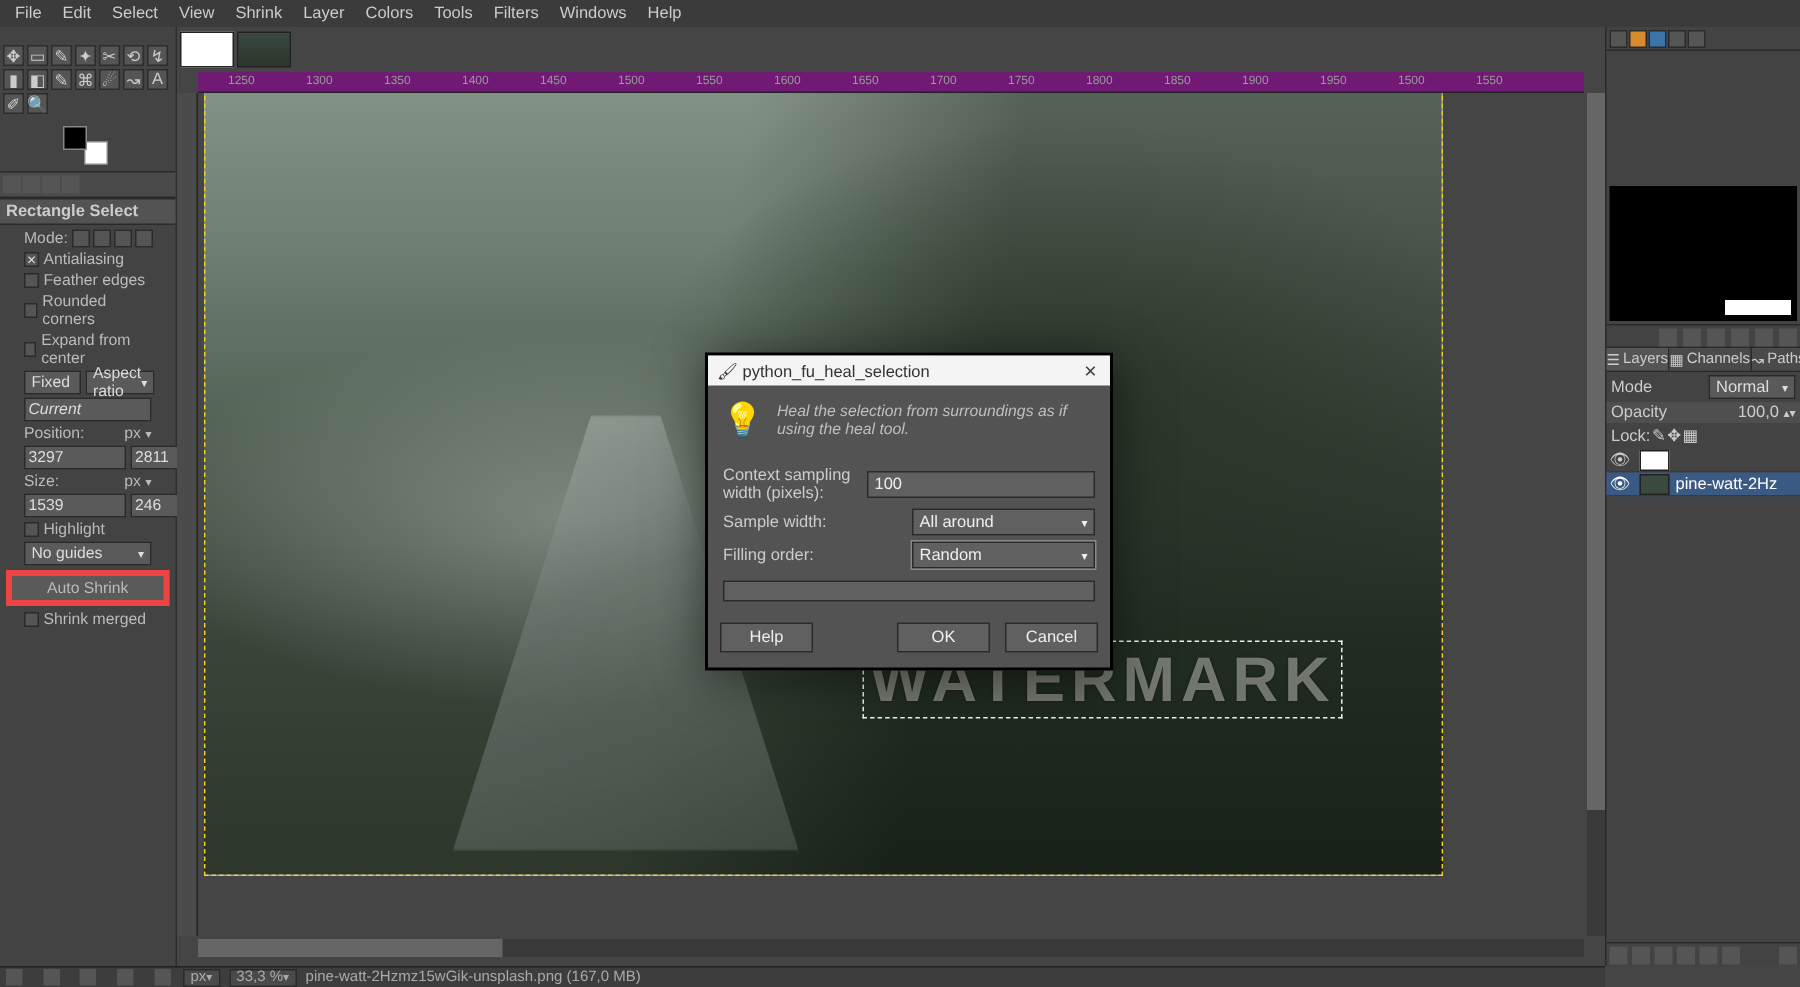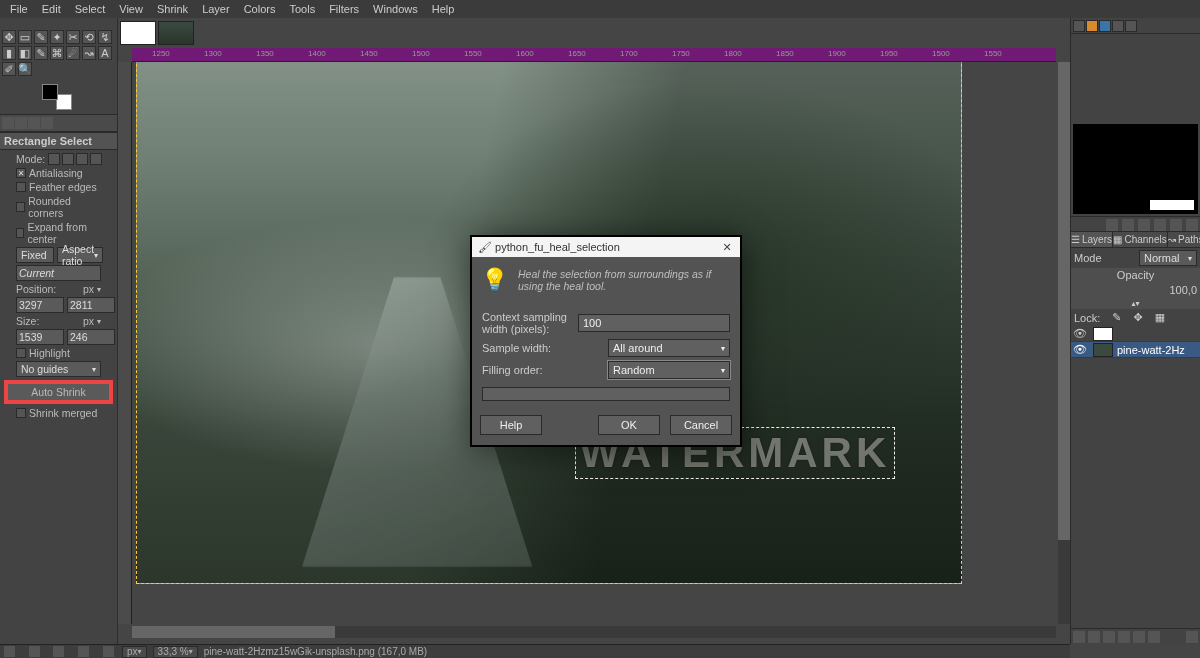--- a/index.html
+++ b/index.html
@@ -14,21 +14,21 @@
 .tool-grid { display: flex; flex-wrap: wrap; padding: 2px; gap: 2px; margin-top: 10px; }
 .tool { width: 14px; height: 14px; background: #555; border: 1px solid #2d2d2d; cursor: pointer; display:flex; align-items:center; justify-content:center;}
 .fgbg { position: relative; width: 30px; height: 26px; margin: 6px 0 0 42px;}
 .fgbg .fg { position:absolute; width:16px; height:16px; background:#000; border:1px solid #888; top:0; left:0; }
 .fgbg .bg { position:absolute; width:16px; height:16px; background:#fff; border:1px solid #888; bottom:0; right:0; }
 
 .opt-title { background: #535353; padding: 2px 4px; font-weight:bold; border-top:1px solid #2a2a2a; border-bottom:1px solid #2a2a2a;}
 .opt-body { padding: 2px 4px; font-size: 10.5px; color: #bbb; }
 .opt-row { display: flex; align-items: center; gap: 3px; padding: 1px 12px; }
 .chk { width:10px; height:10px; background:#555; border:1px solid #2a2a2a; display:inline-flex; align-items:center; justify-content:center; font-size:8px; color:#ddd;}
-.num-input { background:#5a5a5a; border:1px solid #2a2a2a; color:#ddd; width:48px; height:16px; padding:0 2px; font-size:10.5px;}
+.num-input { background:#5a5a5a; border:1px solid #2a2a2a; color:#ddd; width:68px; height:16px; padding:0 2px; font-size:10.5px;}
 .combo { background:#5a5a5a; border:1px solid #2a2a2a; color:#ddd; height:16px; display:flex; align-items:center; justify-content:space-between; padding:0 4px; flex:1;}
 .combo .arrow,.caret { font-size:8px; }
 .wide-btn { background:#5a5a5a; border:4px solid #ef4444; text-align:center; padding:2px 0; margin:2px 0;}
 .mode-icons { display:flex; gap:2px; }
 .mode-icons span{ width:12px;height:12px;background:#555;border:1px solid #2a2a2a;}
 .sep-icons{display:flex;gap:1px;margin-top:4px;padding:2px;border-top:1px solid #2a2a2a;border-bottom:1px solid #2a2a2a;background:#4a4a4a;}
 .sep-icons span{width:12px;height:12px;background:#555;}
 
 
 .thumb-bar { position:absolute; top:18px; left:120px; height:30px; display:flex; gap:2px; align-items:center;}
@@ -63,22 +63,22 @@
 .rp-topicons{height:16px;display:flex;gap:1px;justify-content:flex-start;padding:2px;border-bottom:1px solid #2a2a2a;}
 .rp-topicons span{width:12px;height:12px;background:#555;border:1px solid #2a2a2a;}
 .rp-topicons .orange{background:#d78b2a;} .rp-topicons .blue{background:#3a74a8;}
 .nav-thumb{height:90px;margin:90px 2px 2px 2px;background:#000;position:relative;}
 .nav-thumb .sel{position:absolute;right:4px;bottom:4px;width:44px;height:10px;background:#fff;}
 .rp-icon-row{height:16px;border-top:1px solid #2a2a2a;border-bottom:1px solid #2a2a2a;display:flex;gap:4px;justify-content:flex-end;padding:2px;}
 .rp-icon-row span{width:12px;height:12px;background:#555;}
 .tabs{display:flex;height:16px;border-bottom:1px solid #2a2a2a;font-size:10px;}
 .tabs div{flex:1;background:#4a4a4a;border-right:1px solid #2a2a2a;display:flex;align-items:center;justify-content:center;gap:2px;}
 .tabs div.active{background:#555;}
-.mode-row{display:flex;align-items:center;padding:2px 3px;gap:12px;}
-.op-row{display:flex;align-items:center;padding:1px 3px;gap:3px;background:#4e4e4e;flex-direction:column;}
+.mode-row{display:flex;align-items:center;padding:2px 3px;gap:1px;}
+.op-row{display:flex;align-items:center;padding:1px 3px;gap:3px;background:#4e4e4e;}
 .layer-list{flex:0 0 auto;}
 .layer-row{display:flex;align-items:center;height:16px;padding:0 2px;gap:4px;border-bottom:1px solid #3a3a3a;}
 .layer-row .eye{width:12px;text-align:center;}
 .layer-row .lth{width:20px;height:14px;background:#3a4a3f;border:1px solid #222;}
 .layer-row .lth.white{background:#fff;}
 .layer-row.sel{background:#3b5a83;color:#fff;}
 .rp-bottom{margin-top:auto;height:16px;border-top:1px solid #2a2a2a;display:flex;gap:3px;padding:2px;}
 .rp-bottom span{width:12px;height:12px;background:#555;}
 
 

